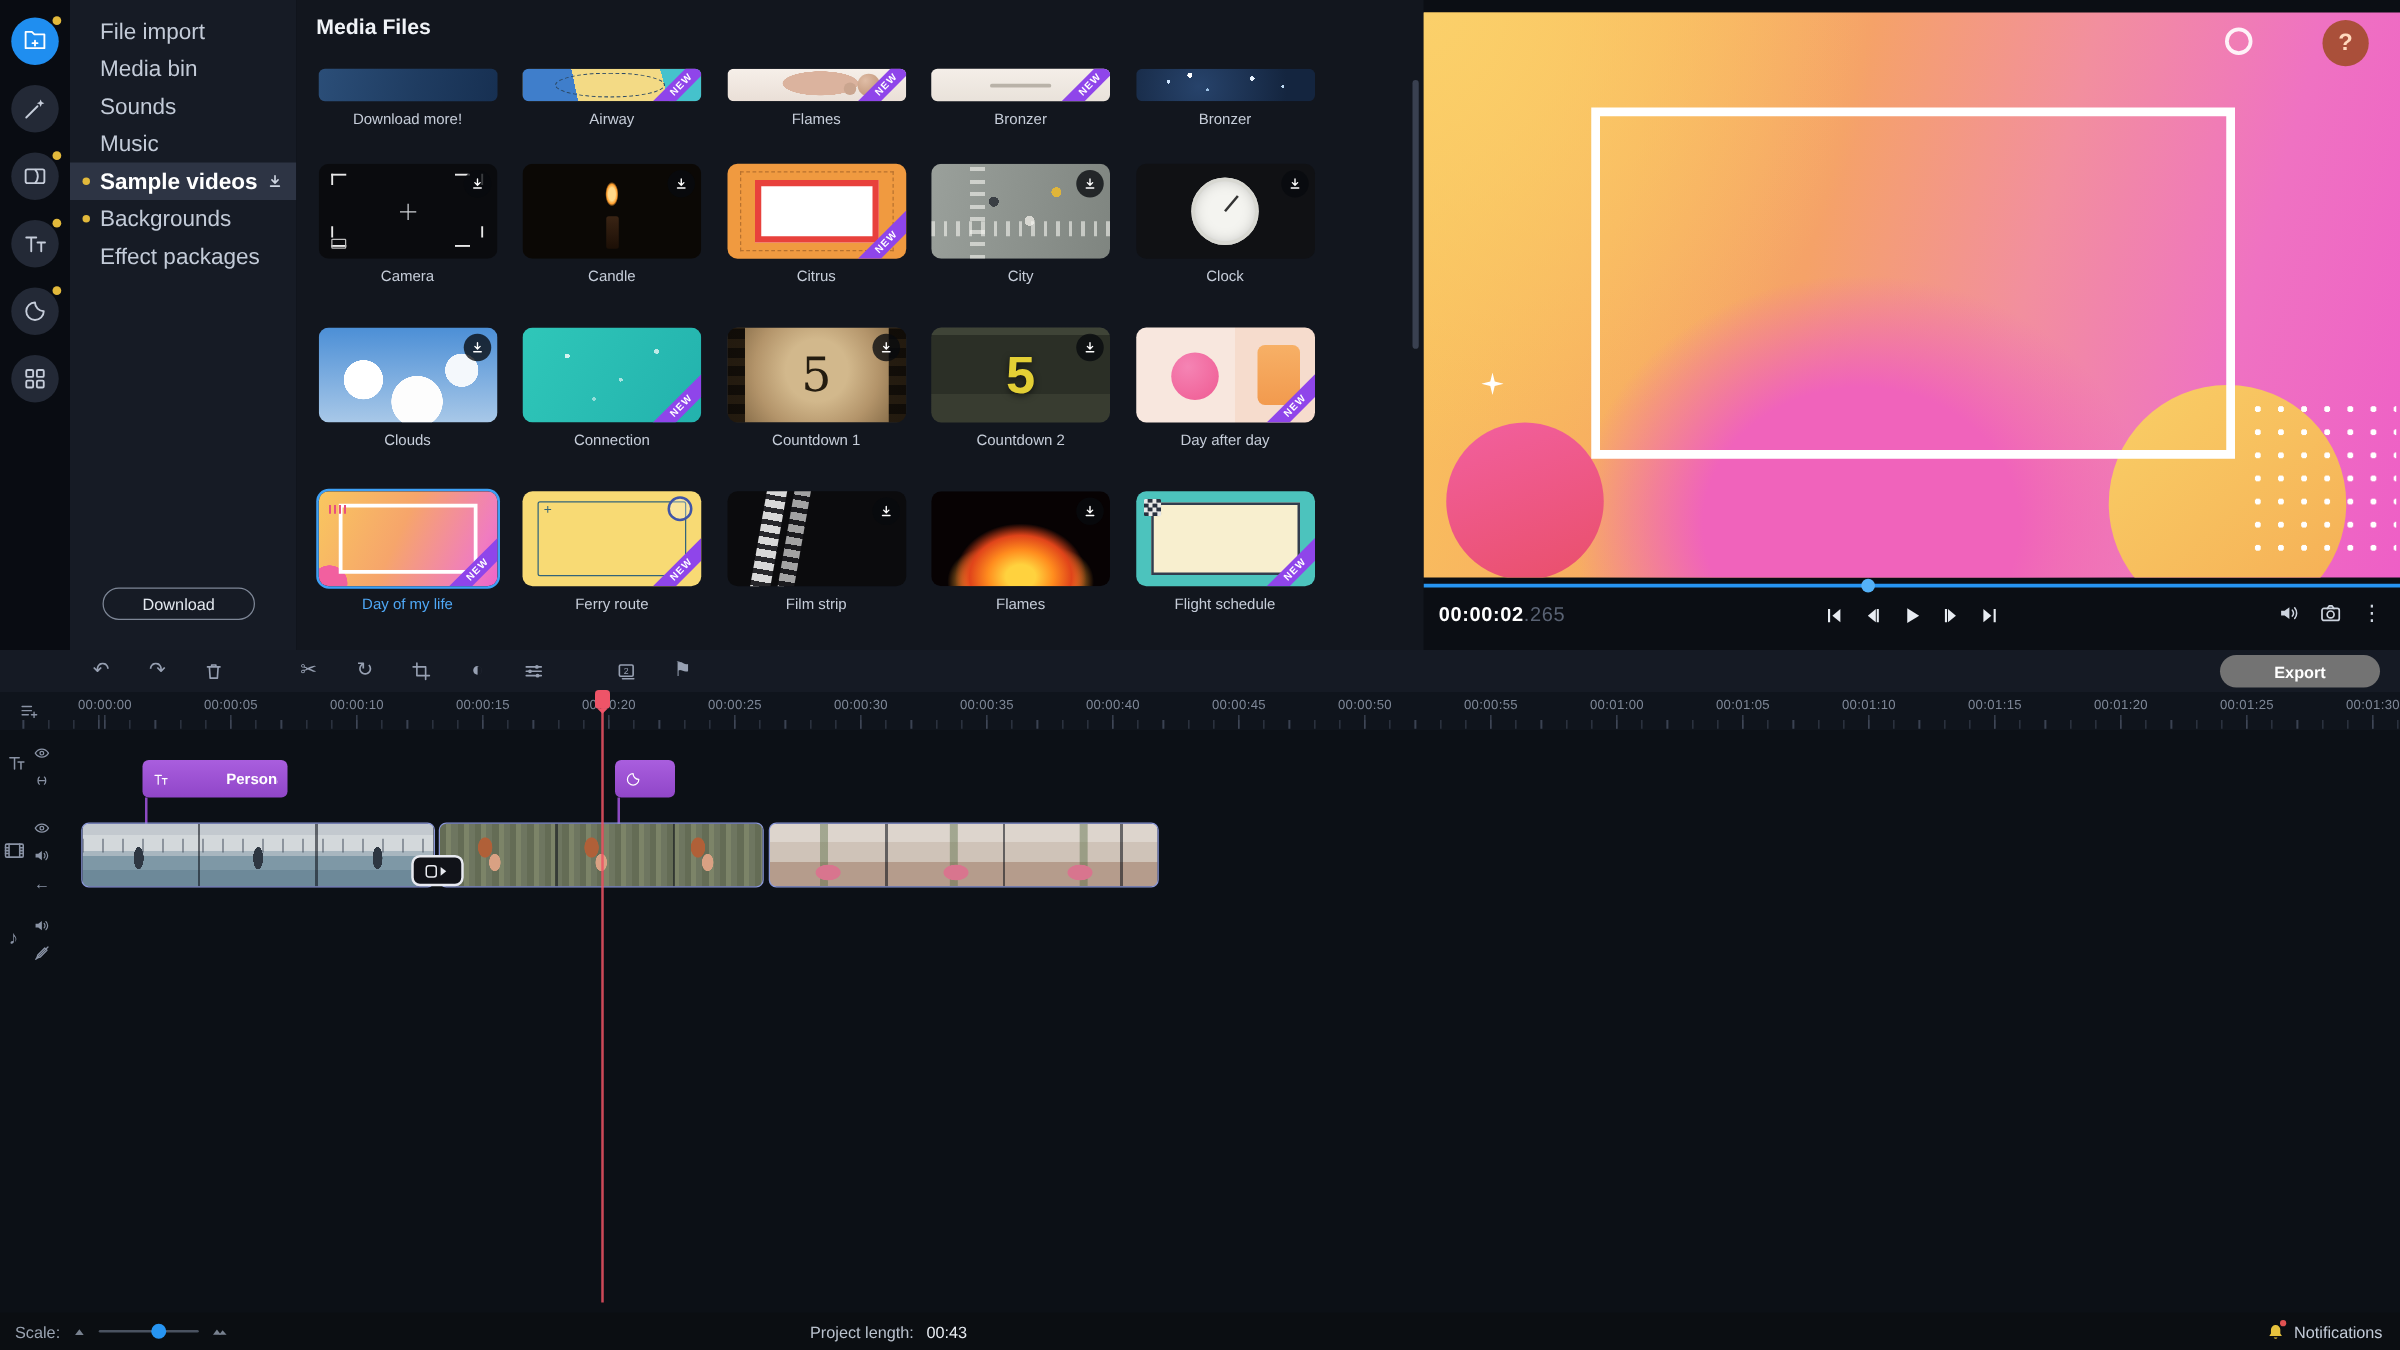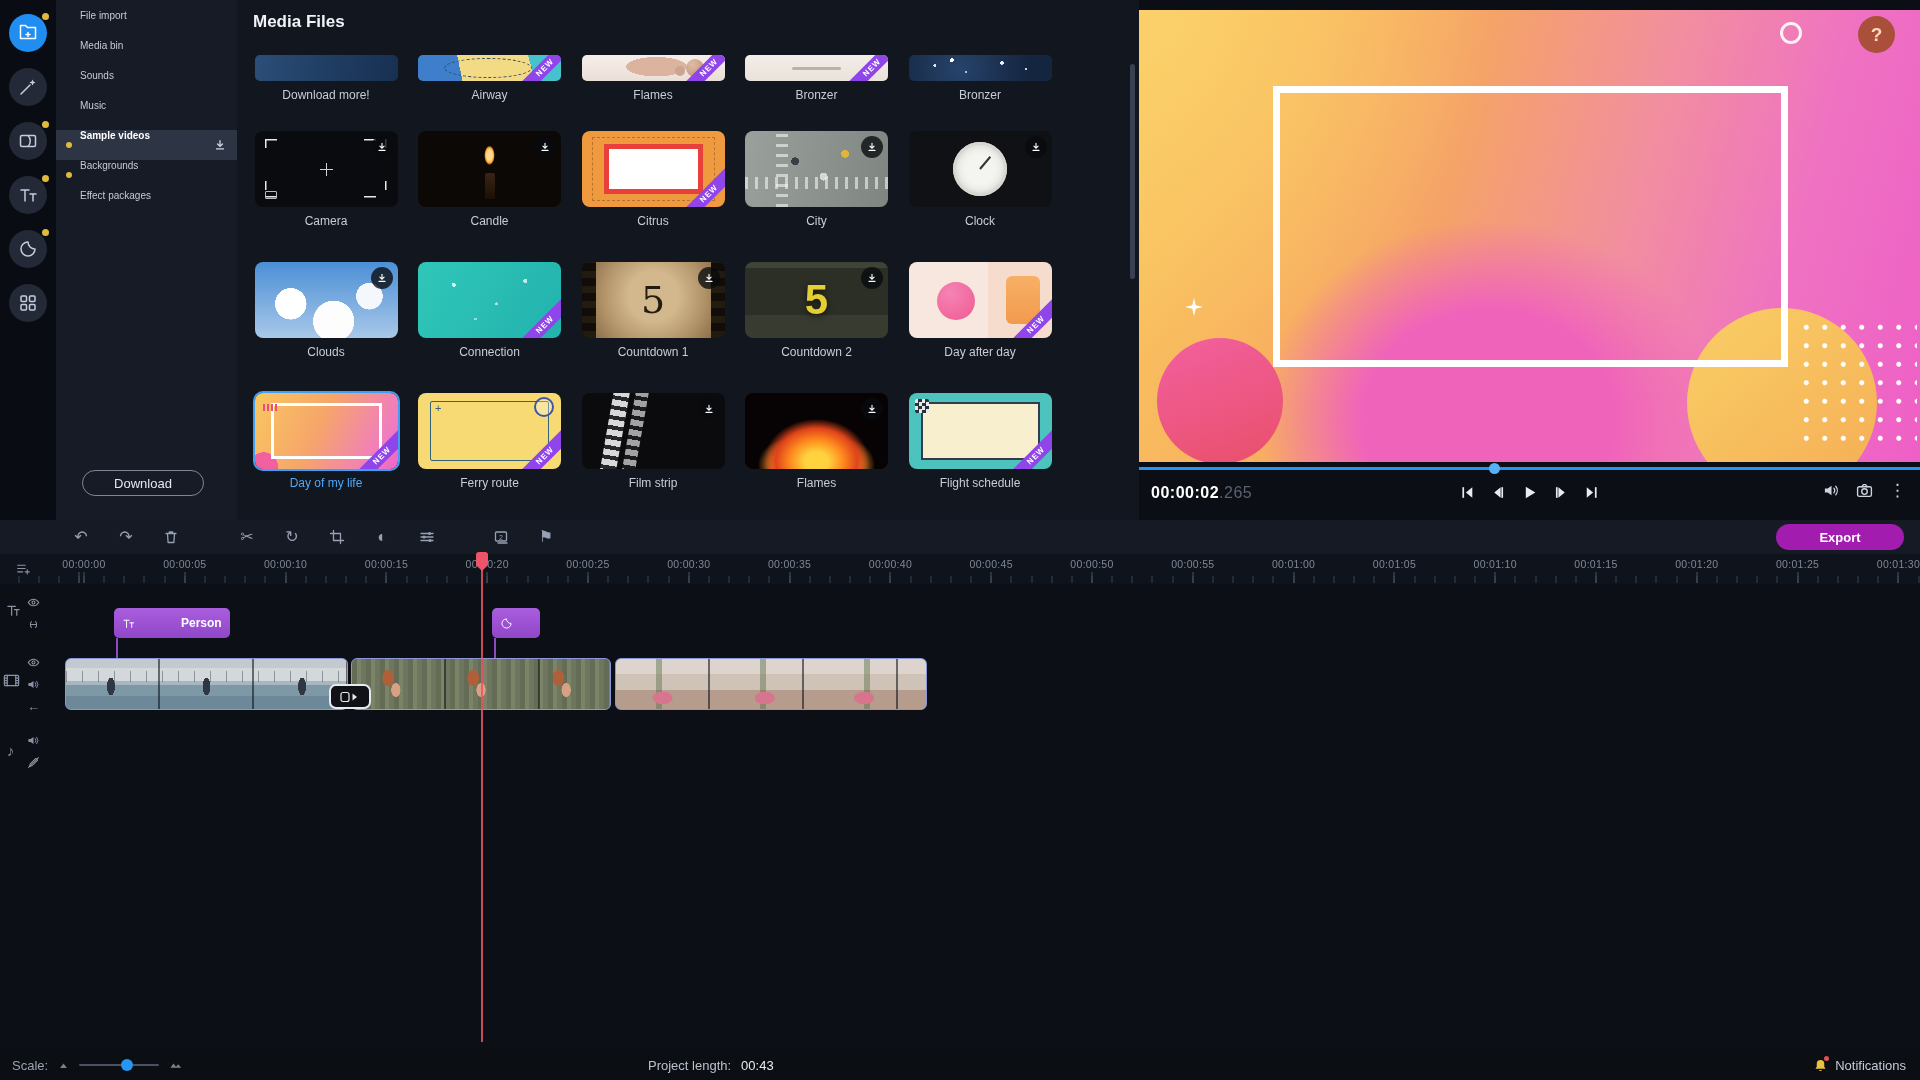--- a/index.html
+++ b/index.html
@@ -14,22 +14,22 @@
   .rail-item{position:relative;width:38px;height:38px;border-radius:50%;background:#232936;color:#c6cdda;
              display:flex;align-items:center;justify-content:center;cursor:pointer;flex:0 0 auto;}
   .rail-item .ic{font-size:20px;}
   .rail-item.active{background:#1f8ef0;color:#fff;}
   .rail-item .dot{display:none;position:absolute;right:-2px;top:-1px;width:7px;height:7px;border-radius:50%;background:#e2b93b;}
   .rail-item.dot .dot{display:block;}
 
   
   .menu-panel{position:absolute;left:56px;top:0;width:181px;height:520px;background:#161b25;}
   .menu-items{padding-top:10px;}
-  .m-item{position:relative;height:30px;display:flex;padding:0 10px 0 24px;
-          color:#c3cbd8;font-size:10px;cursor:pointer;}
+  .m-item{position:relative;height:30px;display:flex;align-items:center;padding:0 10px 0 24px;
+          color:#c3cbd8;font-size:18px;cursor:pointer;}
   .m-item.selected{background:#2d3444;color:#fff;font-weight:bold;}
   .m-dot{display:none;position:absolute;left:10px;top:12px;width:6px;height:6px;border-radius:50%;background:#e2b93b;}
   .m-item.dot .m-dot{display:block;}
   .m-dl{display:none;margin-left:auto;color:#cfd6e2;font-size:14px;}
   .m-item.download .m-dl{display:inline-flex;}
   .dl-btn{position:absolute;left:26px;top:470px;width:122px;height:26px;border-radius:13px;background:transparent;
           border:1px solid #7e8797;color:#e3e8ef;font-size:13px;font-family:inherit;cursor:pointer;}
 
   
   .media-panel{position:absolute;left:237px;top:0;width:902px;height:520px;background:#12161e;overflow:hidden;}
@@ -168,21 +168,21 @@
   .pv-right{position:absolute;right:14px;top:12px;display:flex;gap:16px;color:#cdd4df;}
   .pv-right .ic{font-size:17px;cursor:pointer;}
 
   
   .timeline{position:absolute;left:0;top:520px;width:1920px;height:530px;background:#0c1016;}
   .tl-toolbar{position:relative;height:34px;background:#151a24;display:flex;align-items:center;}
   .tb-group{display:flex;gap:27px;color:#97a0b2;}
   .tb-group .ic{font-size:16px;width:18px;cursor:pointer;}
   .g1{margin-left:72px;}.g2{margin-left:58px;}.g3{margin-left:56px;}
   .export-btn{position:absolute;right:16px;top:4px;width:128px;height:26px;border-radius:13px;border:none;
-       background:#a21caf;color:#fff;font-weight:bold;font-size:13px;font-family:inherit;cursor:pointer;}
+       background:#737373;color:#fff;font-weight:bold;font-size:13px;font-family:inherit;cursor:pointer;}
   .ruler{position:relative;height:30px;background:#0f141c;}
   .ruler::before{content:'';position:absolute;left:0;right:0;bottom:1px;height:7px;
        background:repeating-linear-gradient(90deg,#3a4252 0 1px,transparent 1px 20.16px);background-position:83.5px 0;}
   .ruler::after{content:'';position:absolute;left:0;right:0;bottom:1px;height:11px;
        background:repeating-linear-gradient(90deg,#4a5365 0 1px,transparent 1px 100.8px);background-position:83.5px 0;}
   .r-label{position:absolute;top:4px;transform:translateX(-50%);font-size:10.5px;color:#7e8797;letter-spacing:.3px;white-space:nowrap;}
   .track-opts{position:absolute;left:16px;top:7px;color:#8a93a5;font-size:15px;cursor:pointer;z-index:2;}
   .tracks{position:absolute;left:0;top:64px;right:0;bottom:0;}
   .track-head{position:absolute;left:0;width:50px;}
   .th-ic{position:absolute;color:#8a93a5;font-size:13px;cursor:pointer;}

